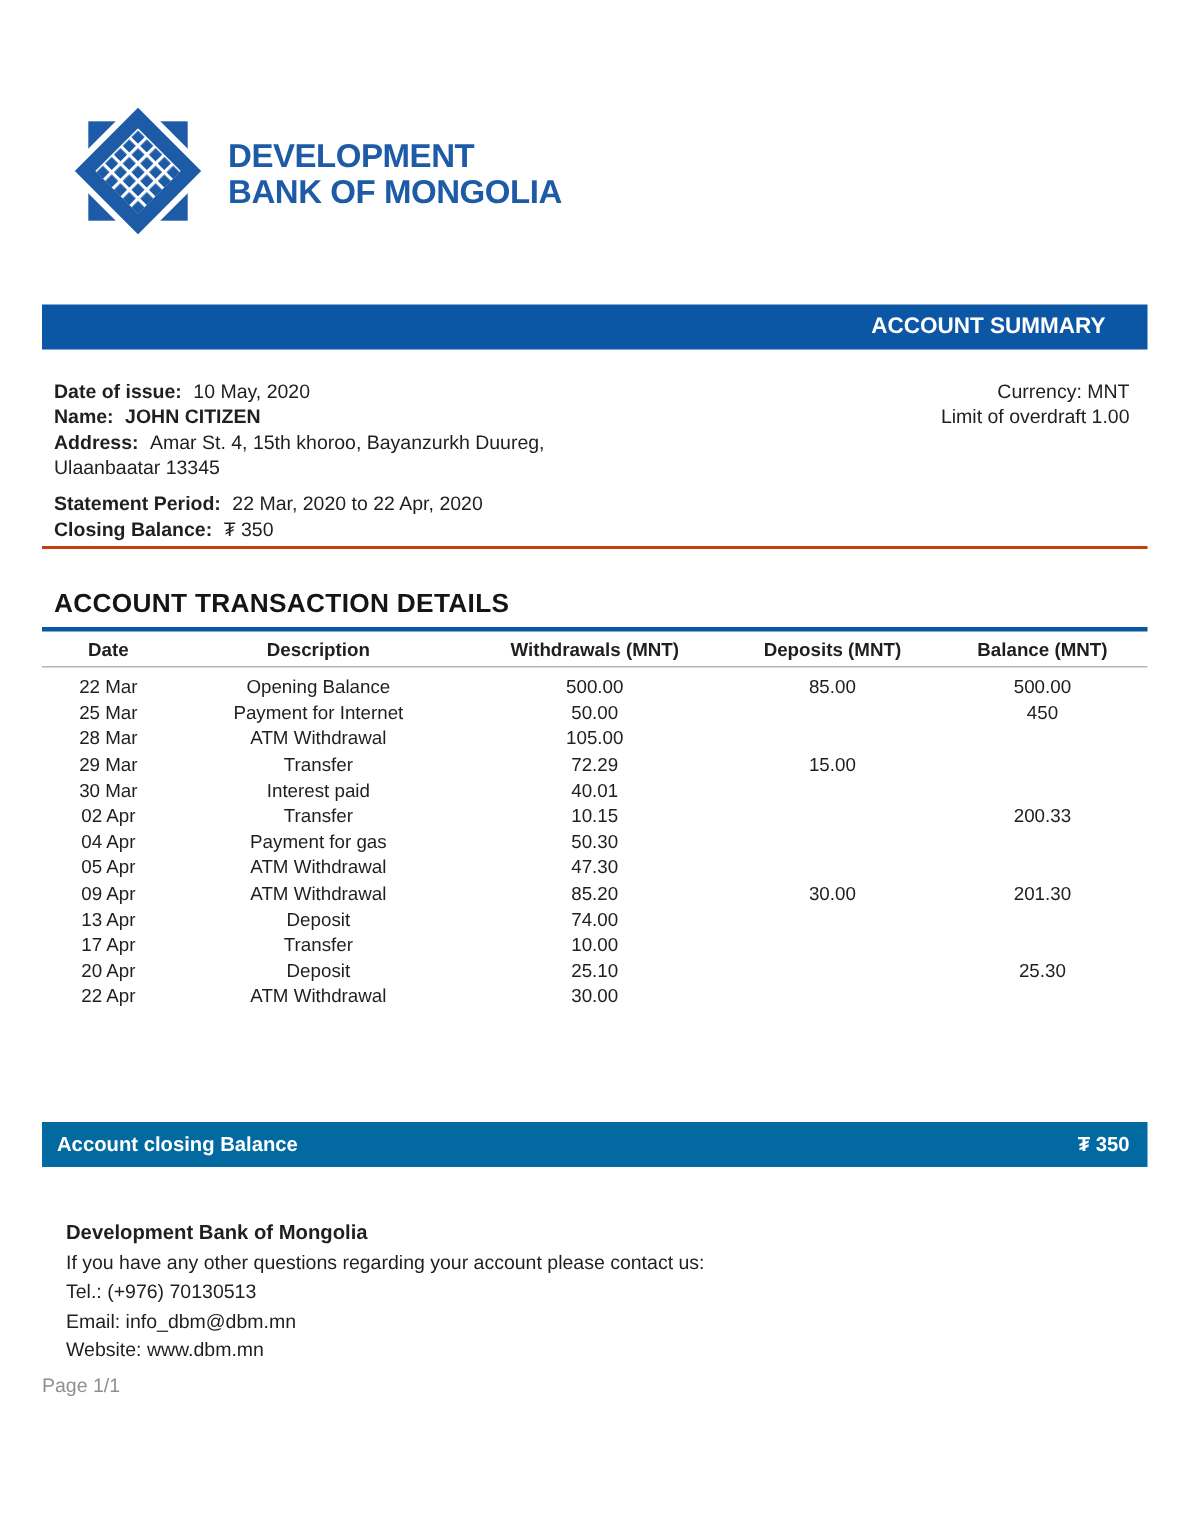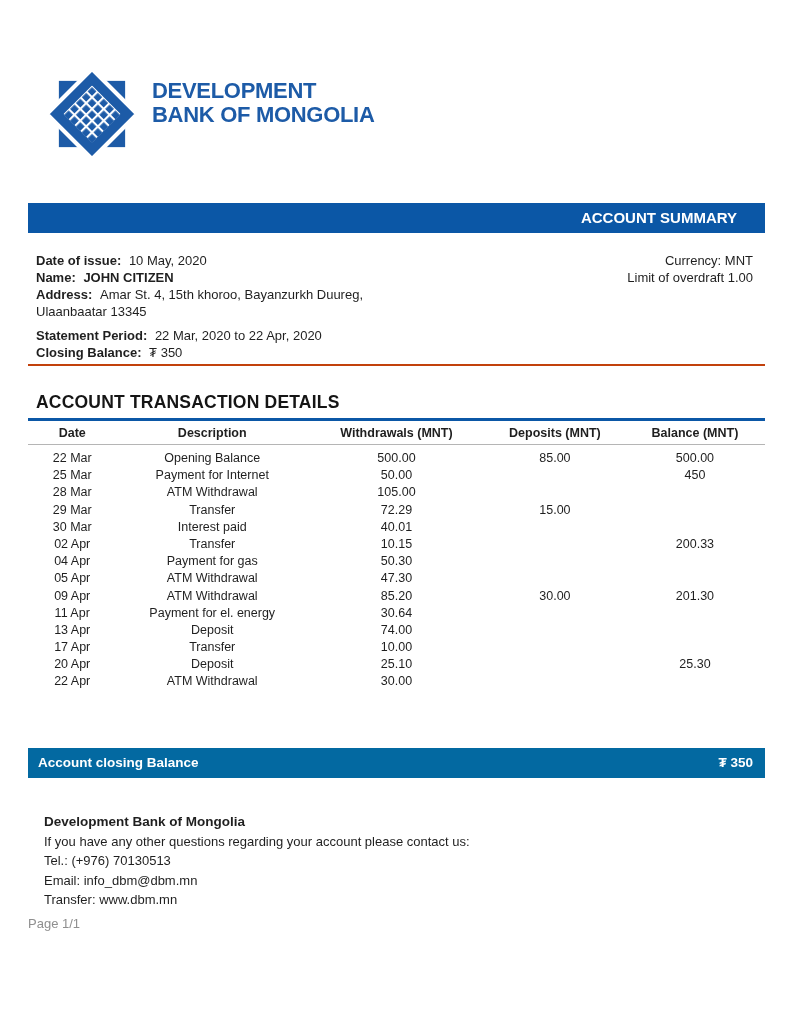--- a/index.html
+++ b/index.html
@@ -3,21 +3,21 @@
 <meta charset="utf-8">
 <style>
   html,body{margin:0;padding:0;background:#ffffff;}
   body{width:791px;height:1024px;position:relative;overflow:hidden;
        font-family:"Liberation Sans","DejaVu Sans",sans-serif;color:#1f1f1f;}
   .abs{position:absolute;}
 
   
   .logo-row{top:68px;left:45px;display:flex;align-items:flex-start;}
   .logo-mark{width:94px;height:92px;}
-  .logo-text{margin-left:13px;margin-top:11px;color:#1d5ba7;font-weight:bold;
+  .logo-text{margin-left:13px;margin-top:24px;color:#1d5ba7;font-weight:bold;
              font-size:22px;line-height:24px;letter-spacing:-0.3px;}
 
   
   .summary-bar{top:203px;left:28px;width:737px;height:30px;background:#0b57a6;
                color:#fff;font-weight:bold;font-size:15px;line-height:30px;
                text-align:right;box-sizing:border-box;padding-right:28px;}
   .closing-bar{top:748px;left:28px;width:737px;height:30px;background:#0369a1;
                color:#fff;font-weight:bold;font-size:13.5px;line-height:30px;
                box-sizing:border-box;display:flex;justify-content:space-between;
                padding:0 12px 0 10px;}
@@ -184,27 +184,20 @@
         <div class="cell col-bal"></div>
       </div>
       <div class="trow">
         <div class="cell col-date">09 Apr</div>
         <div class="cell col-desc">ATM Withdrawal</div>
         <div class="cell col-with">85.20</div>
         <div class="cell col-dep">30.00</div>
         <div class="cell col-bal">201.30</div>
       </div>
       <div class="trow">
-        <div class="cell col-date">11 Apr</div>
-        <div class="cell col-desc">Payment for el. energy</div>
-        <div class="cell col-with">30.64</div>
-        <div class="cell col-dep"></div>
-        <div class="cell col-bal"></div>
-      </div>
-      <div class="trow">
         <div class="cell col-date">13 Apr</div>
         <div class="cell col-desc">Deposit</div>
         <div class="cell col-with">74.00</div>
         <div class="cell col-dep"></div>
         <div class="cell col-bal"></div>
       </div>
       <div class="trow">
         <div class="cell col-date">17 Apr</div>
         <div class="cell col-desc">Transfer</div>
         <div class="cell col-with">10.00</div>
@@ -231,16 +224,16 @@
 <div class="abs closing-bar">
   <span>Account closing Balance</span>
   <span>₮  350</span>
 </div>
 
 <div class="abs footer">
   <div class="bank">Development Bank of Mongolia</div>
   <div>If you have any other questions regarding your account please contact us:</div>
   <div>Tel.: (+976) 70130513</div>
   <div>Email: info_dbm@dbm.mn</div>
-  <div>Transfer: www.dbm.mn</div>
+  <div>Website: www.dbm.mn</div>
 </div>
 
 <div class="abs page-number">Page 1/1</div>
 
 </body></html>

